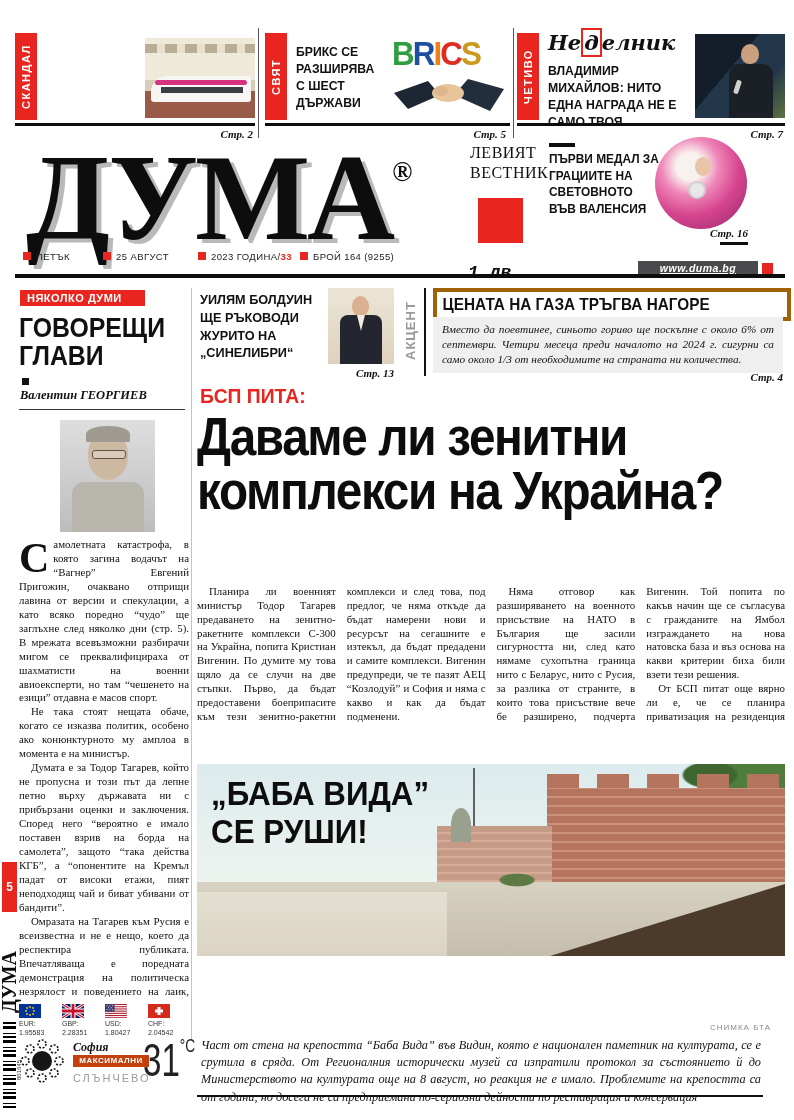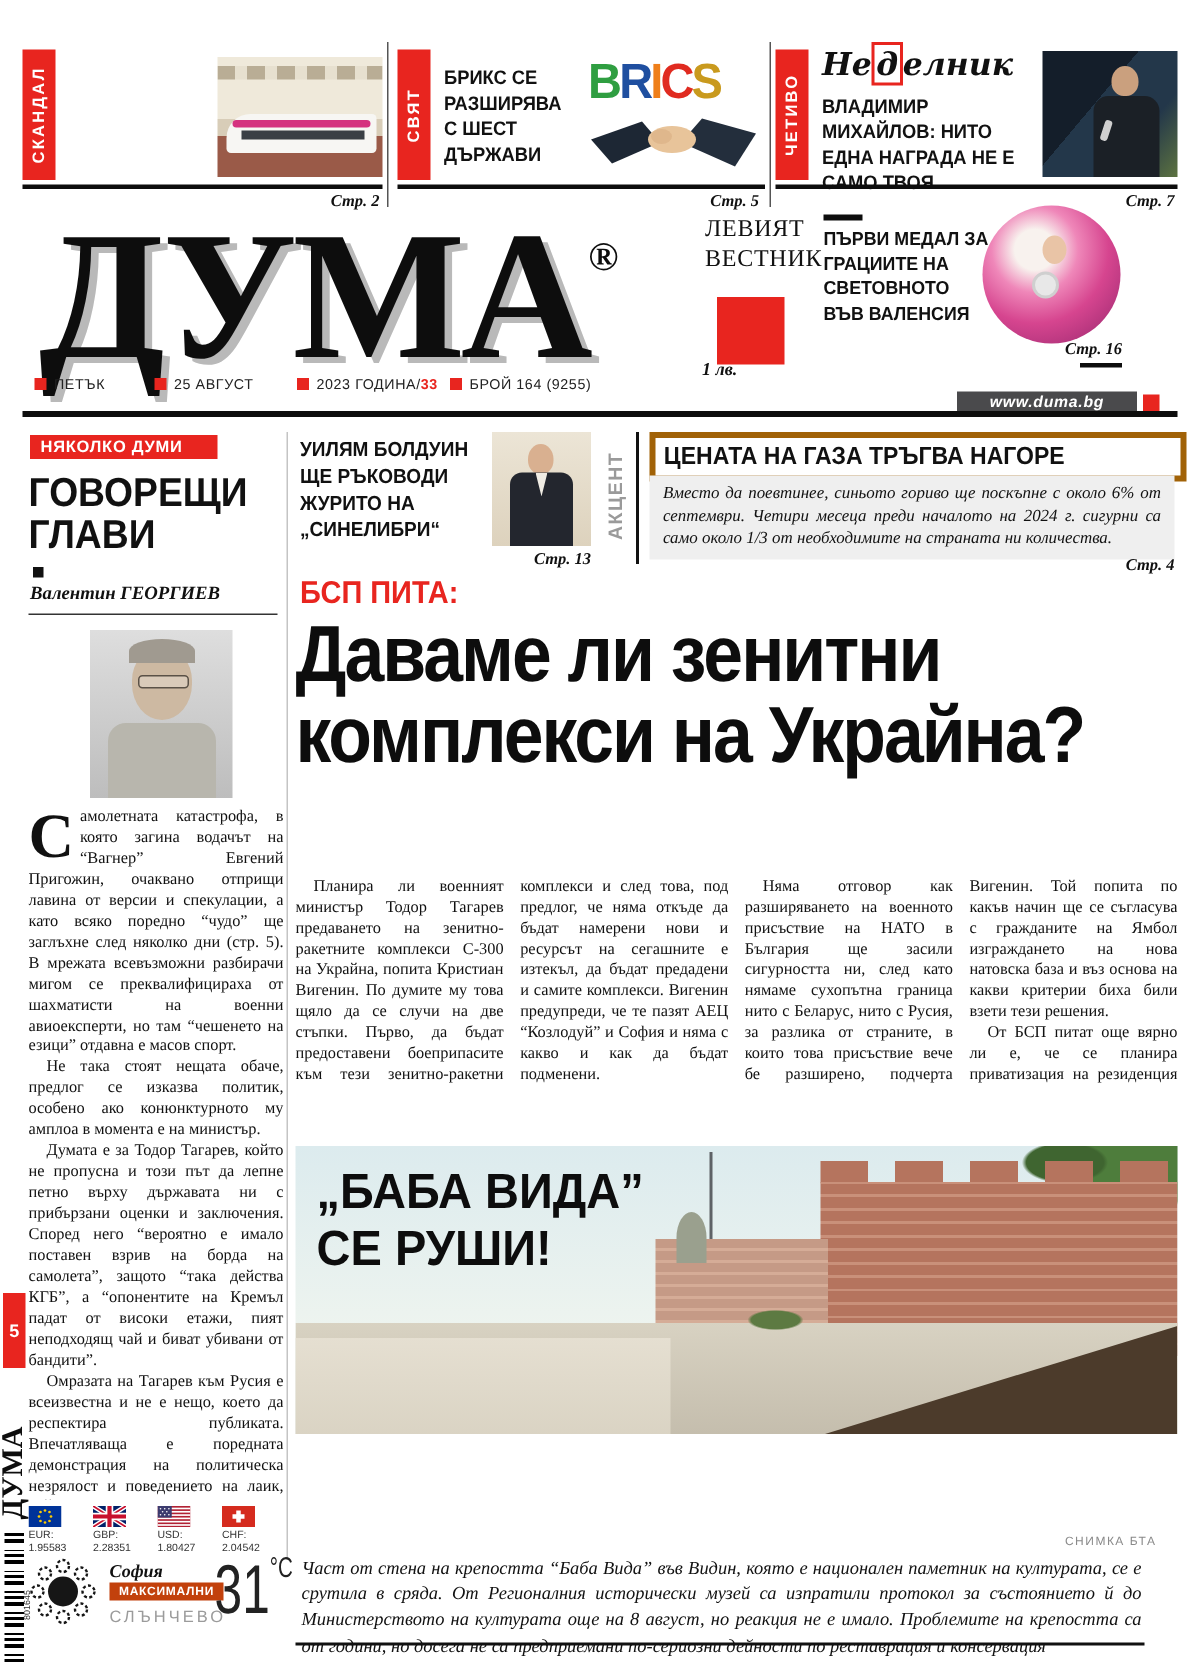--- a/index.html
+++ b/index.html
@@ -25,21 +25,21 @@
 
   
   .logo{font:bold 122px/1 "Liberation Serif",serif;letter-spacing:-3px;color:#0d0d0d;
         text-shadow:5px 4px 0 #b9b9b9;white-space:nowrap;}
   .logo sup{font-size:27px;letter-spacing:0;vertical-align:58px;text-shadow:none;}
   .tagline{font:16px/1.25 "Liberation Serif",serif;letter-spacing:.5px;}
   .medal-hl{font:bold 12.5px/1.32 "Liberation Sans",sans-serif;transform:scaleX(.95);transform-origin:0 0;}
   .dl-item{font:9.5px "Liberation Sans",sans-serif;color:#222;letter-spacing:.4px;white-space:nowrap;}
   .dl-sq{width:8px;height:8px;background:#e8251f;}
   .sitebox{background:#4a4a4c;color:#fff;font:bold italic 10.5px/15px "Liberation Sans",sans-serif;
-           text-align:center;letter-spacing:.5px;}
+           text-align:center;letter-spacing:.5px;text-decoration:underline;}
 
   
   .kicker-box{background:#e8251f;color:#fff;font:bold 11px/16px "Liberation Sans",sans-serif;padding-left:7px;letter-spacing:.5px;}
   .op-title{font:bold 27px/1.05 "Liberation Sans",sans-serif;transform:scaleX(.92);transform-origin:0 0;}
   .op-body{font:10.9px/1.28 "Liberation Serif",serif;text-align:justify;}
   .op-body p{margin:0;text-indent:12px;}
   .op-body p.first{text-indent:0;}
   .dropcap{float:left;font:bold 42px/0.82 "Liberation Serif",serif;padding:3px 4px 0 0;}
 
   .cur-cell{width:25%;text-align:left;font:7px/1.25 "Liberation Sans",sans-serif;color:#333;}
@@ -166,21 +166,21 @@
     <div class="abs dl-sq" style="left:23px;top:117px;"></div>
     <div class="abs dl-item" style="left:36px;top:116px;">ПЕТЪК</div>
     <div class="abs dl-sq" style="left:103px;top:117px;"></div>
     <div class="abs dl-item" style="left:116px;top:116px;">25 АВГУСТ</div>
     <div class="abs dl-sq" style="left:198px;top:117px;"></div>
     <div class="abs dl-item" style="left:211px;top:116px;">
       <span>2023 ГОДИНА/</span><span class="red-tx b">33</span>
     </div>
     <div class="abs dl-sq" style="left:300px;top:117px;"></div>
     <div class="abs dl-item" style="left:313px;top:116px;">БРОЙ 164 (9255)</div>
-    <div class="abs b i" style="left:468px;top:104px;font-size:12px;">1 лв.</div>
+    <div class="abs b i" style="left:468px;top:128px;font-size:18px;font-family:Liberation Mono, monospace;">1 лв.</div>
 
     <div class="abs sitebox" style="left:638px;top:126px;width:120px;height:15px;">www.duma.bg</div>
     <div class="abs red-bg" style="left:762px;top:128px;width:11px;height:11px;"></div>
 
     <div class="abs thickline" style="left:15px;top:139px;width:770px;height:4px;"></div>
   </div>
 
   <div class="abs edge-marker" style="left:2px;top:862px;width:15px;height:50px;">5</div>
   <div class="abs edge-logo" style="left:-1px;top:918px;width:20px;height:95px;">ДУМА</div>
   <div class="abs barcode" style="left:3px;top:1020px;width:13px;height:88px;"></div>
@@ -199,21 +199,21 @@
 
     <div class="ph" style="left:45px;top:132px;width:95px;height:112px;background:linear-gradient(#dedede,#bdbdbd);">
       <div class="abs" style="left:28px;top:12px;width:40px;height:48px;background:#cdb9a2;border-radius:45% 45% 50% 50%;"></div>
       <div class="abs" style="left:26px;top:6px;width:44px;height:16px;background:#a09a90;border-radius:50% 50% 0 0;"></div>
       <div class="abs" style="left:32px;top:30px;width:32px;height:7px;border:1.5px solid #5a5147;border-radius:3px;background:rgba(255,255,255,.25);"></div>
       <div class="abs" style="left:12px;top:62px;width:72px;height:50px;background:#b8b6ad;border-radius:12px 12px 0 0;"></div>
     </div>
 
     <div class="abs op-body" style="left:4px;top:250px;width:170px;height:462px;overflow:hidden;">
       <p class="first"><span class="dropcap">С</span><span>амолетната катастрофа, в която загина водачът на “Вагнер” Евгений Пригожин, очаквано отприщи лавина от версии и спекулации, а като всяко поредно “чудо” ще заглъхне след няколко дни (стр. 5). В мрежата всевъзможни разбирачи мигом се преквалифицираха от шахматисти на военни авиоексперти, но там “чешенето на езици” отдавна е масов спорт.</span></p>
-      <p>Не така стоят нещата обаче, предлог се изказва политик, особено ако конюнктурното му амплоа в момента е на министър.</p>
+      <p>Не така стоят нещата обаче, когато се изказва политик, особено ако конюнктурното му амплоа в момента е на министър.</p>
       <p>Думата е за Тодор Тагарев, който не пропусна и този път да лепне петно върху държавата ни с прибързани оценки и заключения. Според него “вероятно е имало поставен взрив на борда на самолета”, защото “така действа КГБ”, а “опонентите на Кремъл падат от високи етажи, пият неподходящ чай и биват убивани от бандити”.</p>
       <p>Омразата на Тагарев към Русия е всеизвестна и не е нещо, което да респектира публиката. Впечатляваща е поредната демонстрация на политическа незрялост и поведението на лаик, който не си дава сметка, че всяка непремерена приказка може да има тежки последствия за страната ни. В качеството на какъв хвърля тия летящи фрази? На доскорошен служител на чужда държава? Доста непрофесионално, бих казал, но какво да очаква човек от съгласувани тролове, назначени за министри.</p>
     </div>
 
     <div class="abs" style="left:4px;top:716px;width:172px;display:flex;">
       <div class="cur-cell">
         <svg class="flag" width="22" height="14" viewBox="0 0 22 14">
             <rect width="22" height="14" fill="#039"></rect>
             <g fill="#fc0">
               <circle cx="11" cy="3" r=".9"></circle>

